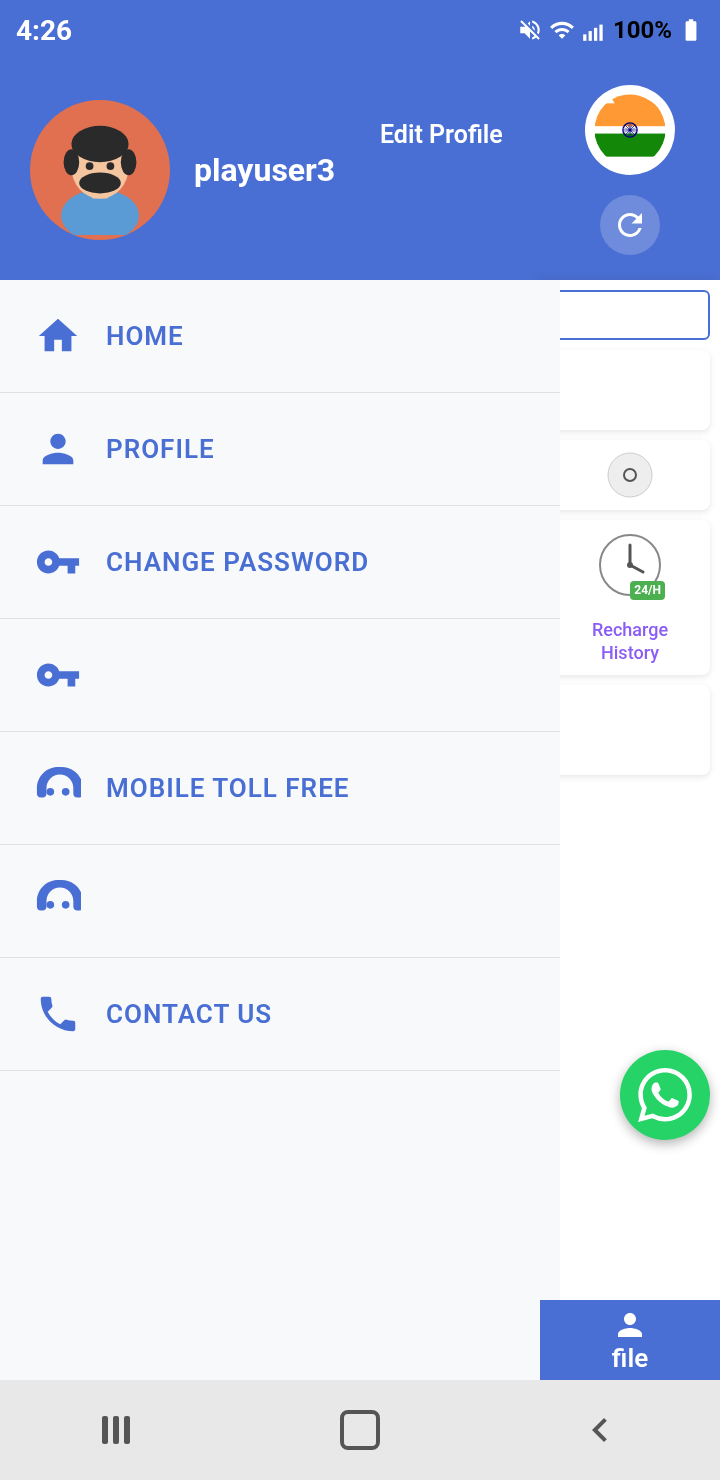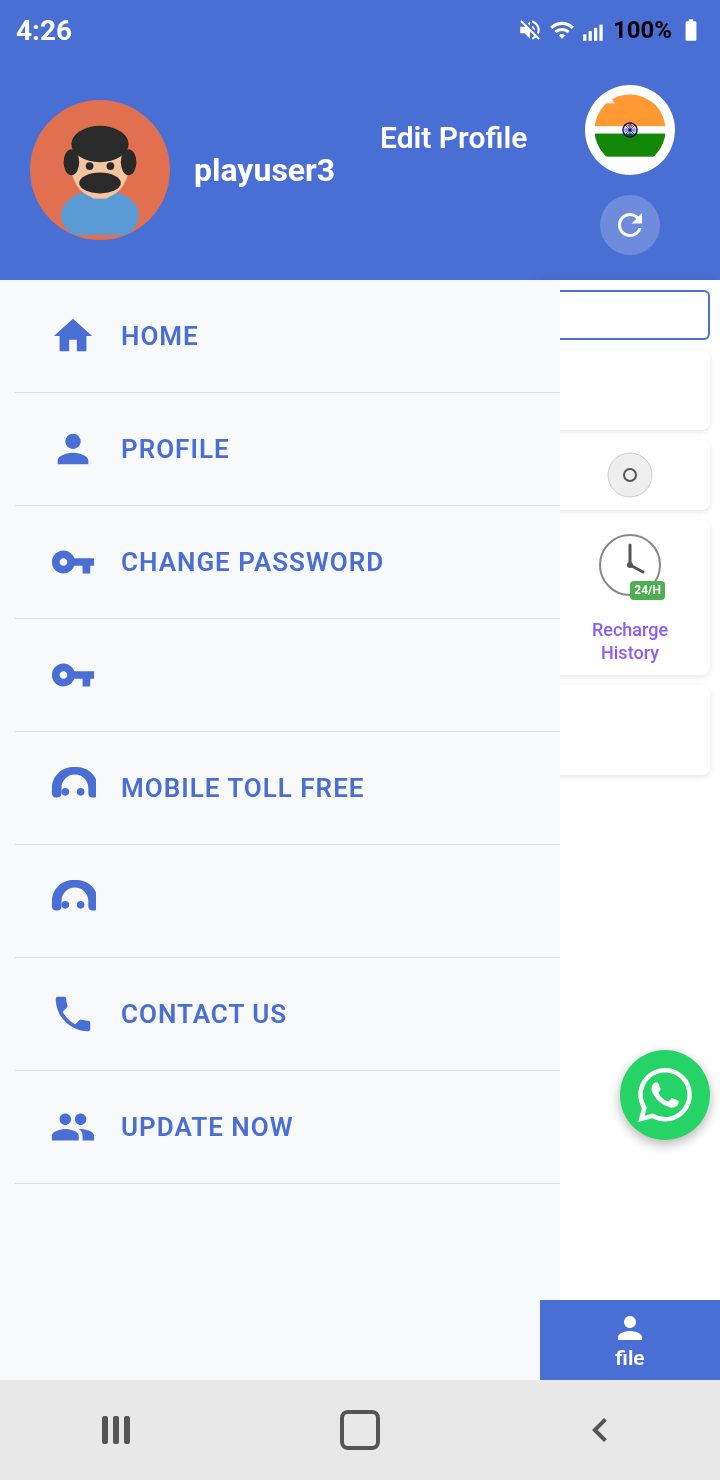--- a/index.html
+++ b/index.html
@@ -64,21 +64,21 @@
     .header-user-info {
       margin-left: 24px;
     }
     .username {
       color: white;
       font-size: 32px;
       font-weight: bold;
     }
     .edit-profile-label {
       color: white;
-      font-size: 30px;
+      font-size: 25px;
       font-weight: 600;
       position: absolute;
       left: 380px;
       top: 60px;
     }
     .flag-circle {
       width: 90px;
       height: 90px;
       border-radius: 50%;
       background: white;
@@ -120,21 +120,20 @@
     
     .menu-container {
       position: absolute;
       left: 0;
       top: 280px;
       width: 560px;
       background: #f8f9fa;
       bottom: 100px;
       overflow-y: auto;
       z-index: 6;
-      padding-left: 15px;
     }
     .menu-item {
       display: flex;
       align-items: center;
       padding: 28px 30px;
       border-bottom: 1px solid #e0e0e0;
       cursor: pointer;
       background: #f8f9fa;
     }
     .menu-icon {
@@ -232,21 +231,21 @@
       width: 180px;
       height: 80px;
       background: #4a6fd4;
       display: flex;
       align-items: center;
       justify-content: center;
       z-index: 8;
     }
     .bottom-tab-text {
       color: white;
-      font-size: 21px;
+      font-size: 26px;
       font-weight: 600;
     }
 
     
     .status-icons svg { width: 26px; height: 26px; }
   </style>
 </head>
 <body>
 
 <div class="status-bar">
@@ -401,28 +400,20 @@
 
   <div class="menu-item">
     <div class="menu-icon">
       <svg viewBox="0 0 24 24" fill="#4a6fd4" width="46" height="46">
         <path d="M6.62 10.79c1.44 2.83 3.76 5.14 6.59 6.59l2.2-2.2c.27-.27.67-.36 1.02-.24 1.12.37 2.33.57 3.57.57.55 0 1 .45 1 1V20c0 .55-.45 1-1 1-9.39 0-17-7.61-17-17 0-.55.45-1 1-1h3.5c.55 0 1 .45 1 1 0 1.25.2 2.45.57 3.57.11.35.03.74-.25 1.02l-2.2 2.2z"></path>
       </svg>
     </div>
     <span class="menu-label">CONTACT US</span>
   </div>
 
-  <div class="menu-item">
-    <div class="menu-icon">
-      <svg viewBox="0 0 24 24" fill="#4a6fd4" width="46" height="46">
-        <path d="M16 11c1.66 0 2.99-1.34 2.99-3S17.66 5 16 5c-1.66 0-3 1.34-3 3s1.34 3 3 3zm-8 0c1.66 0 2.99-1.34 2.99-3S9.66 5 8 5C6.34 5 5 6.34 5 8s1.34 3 3 3zm0 2c-2.33 0-7 1.17-7 3.5V19h14v-2.5c0-2.33-4.67-3.5-7-3.5zm8 0c-.29 0-.62.02-.97.05 1.16.84 1.97 1.97 1.97 3.45V19h6v-2.5c0-2.33-4.67-3.5-7-3.5z"></path>
-      </svg>
-    </div>
-    <span class="menu-label">UPDATE NOW</span>
-  </div>
 </div>
 
 <div class="right-panel">
 
   <div class="right-search-box" style="border:2px solid #4a6fd4; border-radius:6px; height:50px; width:160px;"></div>
 
   <div class="right-card" style="height:80px;"></div>
 
   <div class="right-card" style="height:70px;">
     <svg viewBox="0 0 50 50" width="50" height="50">

